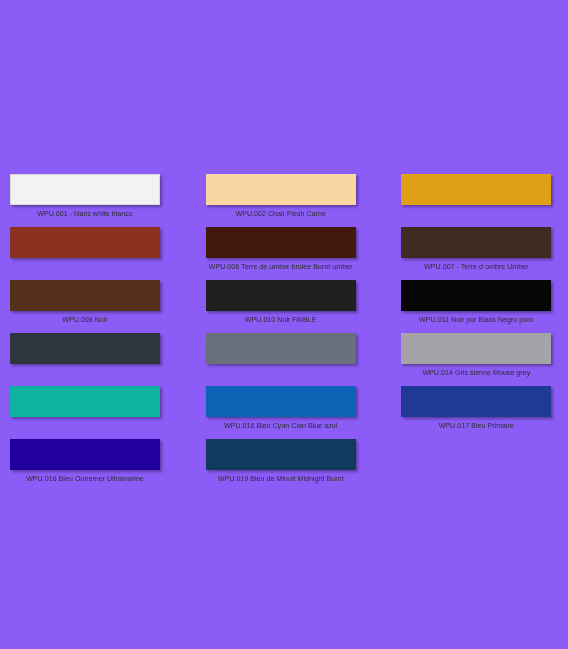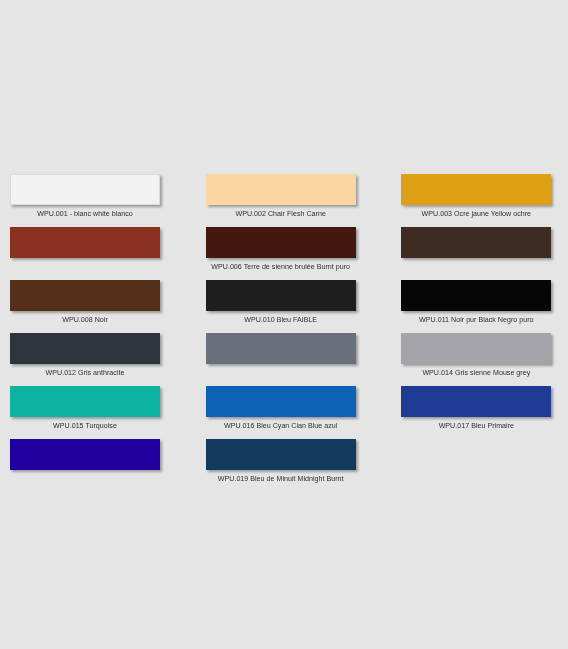--- a/index.html
+++ b/index.html
@@ -15,21 +15,21 @@
     overflow: hidden;
     position: relative;
   }
 
   #swatch-sheet {
     position: absolute;
     left: 0;
     top: 0;
     width: 568px;
     height: 649px;
-    background: #e5e5e5;
+    background: #8b5cf6;
   }
 
   #swatch-grid {
     position: absolute;
     left: 10px;
     top: 174px;
     width: 548px;
     display: grid;
     grid-template-columns: repeat(3, 1fr);
     column-gap: 39px;
@@ -73,68 +73,67 @@
       <div class="swatch-cell">
         <div class="swatch-chip has-border" style="background-color: rgb(242, 242, 242);"></div>
         <span class="swatch-label">WPU.001 - blanc white blanco</span>
       </div>
       <div class="swatch-cell">
         <div class="swatch-chip" style="background-color: rgb(250, 215, 162);"></div>
         <span class="swatch-label">WPU.002 Chair Flesh Carne</span>
       </div>
       <div class="swatch-cell">
         <div class="swatch-chip" style="background-color: rgb(224, 160, 22);"></div>
-        <span class="swatch-label">WPU.003 Ocre jaune Yellow ochre</span>
       </div>
       <div class="swatch-cell">
         <div class="swatch-chip" style="background-color: rgb(138, 49, 34);"></div>
       </div>
       <div class="swatch-cell">
         <div class="swatch-chip" style="background-color: rgb(67, 24, 14);"></div>
-        <span class="swatch-label">WPU.006 Terre de sienne brulée Burnt puro</span>
+        <span class="swatch-label">WPU.006 Terre de umber brulée Burnt umber</span>
       </div>
       <div class="swatch-cell">
         <div class="swatch-chip" style="background-color: rgb(62, 43, 34);"></div>
+        <span class="swatch-label">WPU.007 - Terre d ombre Umber</span>
       </div>
       <div class="swatch-cell">
         <div class="swatch-chip" style="background-color: rgb(84, 48, 26);"></div>
         <span class="swatch-label">WPU.008 Noir</span>
       </div>
       <div class="swatch-cell">
         <div class="swatch-chip" style="background-color: rgb(31, 31, 31);"></div>
-        <span class="swatch-label">WPU.010 Bleu FAIBLE</span>
+        <span class="swatch-label">WPU.010 Noir FAIBLE</span>
       </div>
       <div class="swatch-cell">
         <div class="swatch-chip" style="background-color: rgb(6, 6, 6);"></div>
         <span class="swatch-label">WPU.011 Noir pur Black Negro puro</span>
       </div>
       <div class="swatch-cell">
         <div class="swatch-chip" style="background-color: rgb(46, 53, 60);"></div>
-        <span class="swatch-label">WPU.012 Gris anthracite</span>
       </div>
       <div class="swatch-cell">
         <div class="swatch-chip" style="background-color: rgb(106, 111, 124);"></div>
       </div>
       <div class="swatch-cell">
         <div class="swatch-chip" style="background-color: rgb(163, 163, 168);"></div>
         <span class="swatch-label">WPU.014 Gris sienne Mouse grey</span>
       </div>
       <div class="swatch-cell">
         <div class="swatch-chip" style="background-color: rgb(15, 179, 161);"></div>
-        <span class="swatch-label">WPU.015 Turquoise</span>
       </div>
       <div class="swatch-cell">
         <div class="swatch-chip" style="background-color: rgb(14, 98, 181);"></div>
         <span class="swatch-label">WPU.016 Bleu Cyan Cian Blue azul</span>
       </div>
       <div class="swatch-cell">
         <div class="swatch-chip" style="background-color: rgb(30, 58, 148);"></div>
         <span class="swatch-label">WPU.017 Bleu Primaire</span>
       </div>
       <div class="swatch-cell">
         <div class="swatch-chip" style="background-color: rgb(34, 0, 160);"></div>
+        <span class="swatch-label">WPU.018 Bleu Outremer Ultramarine</span>
       </div>
       <div class="swatch-cell">
         <div class="swatch-chip" style="background-color: rgb(18, 58, 94);"></div>
         <span class="swatch-label">WPU.019 Bleu de Minuit Midnight Burnt</span>
       </div>
     </div>
 </div>
 
 </body></html>

